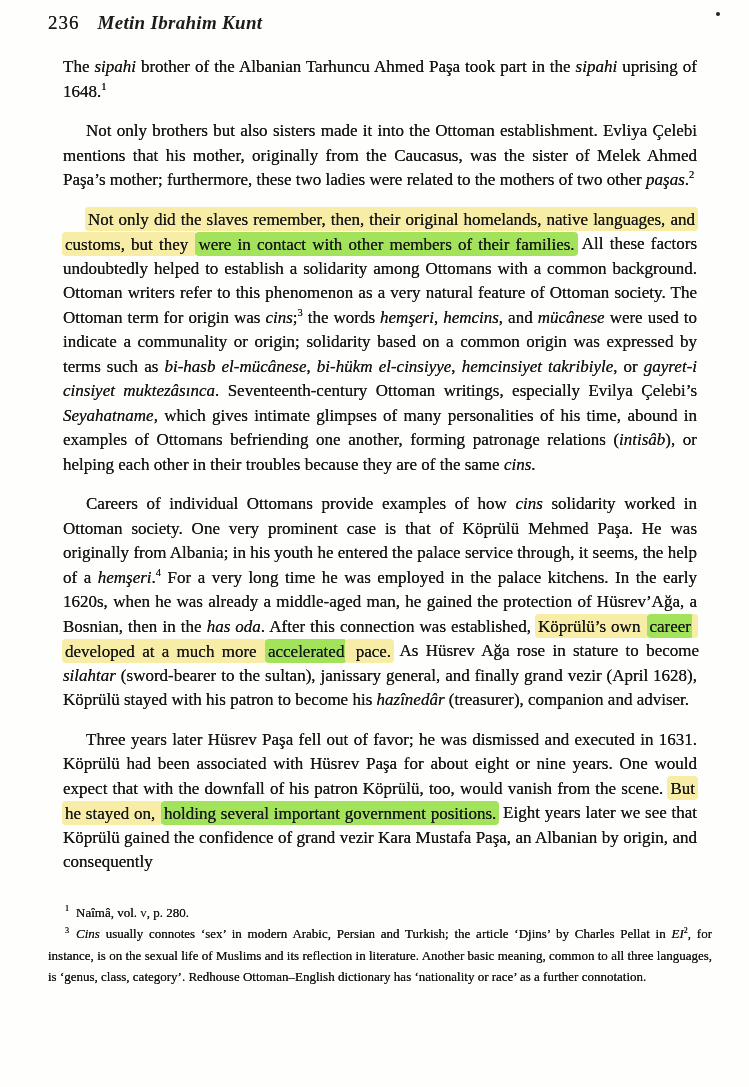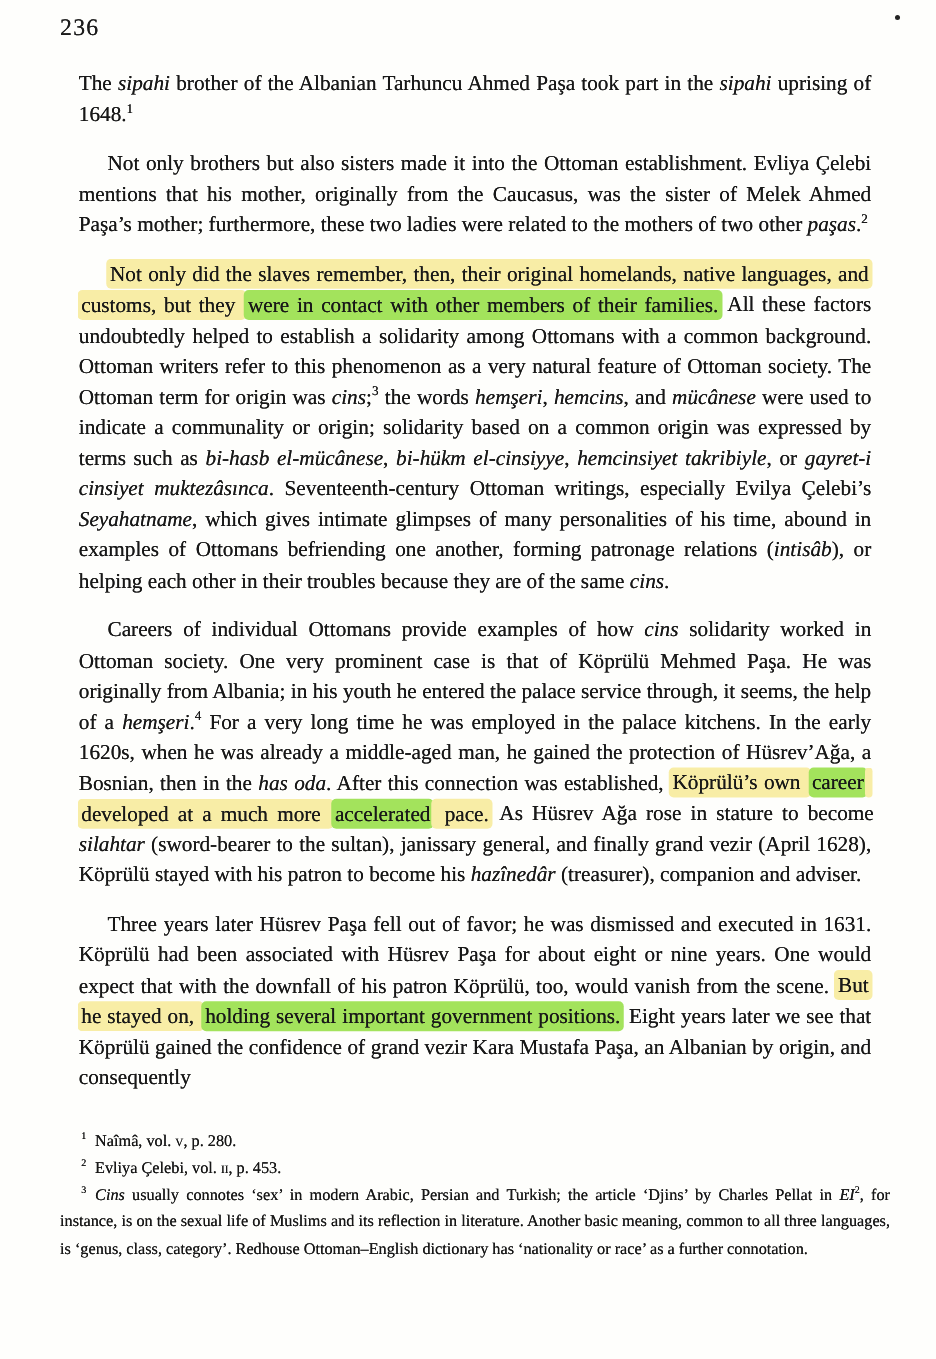--- a/index.html
+++ b/index.html
@@ -81,30 +81,30 @@
     border-radius: 50%;
     background: #232323;
   }
 </style>
 </head>
 <body>
 
 <div class="page">
   <div class="page-header">
     <span class="page-number">236</span>
+    <span class="running-title">Metin Ibrahim Kunt</span>
   </div>
 
   <div class="body-text">
       <p class="para"><span>The </span><span class="it">sipahi</span><span> brother of the Albanian Tarhuncu Ahmed Paşa took part in the </span><span class="it">sipahi</span><span> uprising of 1648.</span><sup>1</sup></p>
       <p class="para ind"><span>Not only brothers but also sisters made it into the Ottoman establishment. Evliya Çelebi mentions that his mother, originally from the Caucasus, was the sister of Melek Ahmed Paşa’s mother; furthermore, these two ladies were related to the mothers of two other </span><span class="it">paşas</span><span>.</span><sup>2</sup></p>
       <p class="para ind"><span class="hl-y">Not only did the slaves remember, then, their original homelands, native languages, and customs, but they </span><span class="hl-g">were in contact with other members of their families.</span><span> All these factors undoubtedly helped to establish a solidarity among Ottomans with a common background. Ottoman writers refer to this phenomenon as a very natural feature of Ottoman society. The Ottoman term for origin was </span><span class="it">cins</span><span>;</span><sup>3</sup><span> the words </span><span class="it">hemşeri</span><span>, </span><span class="it">hemcins</span><span>, and </span><span class="it">mücânese</span><span> were used to indicate a communality or origin; solidarity based on a common origin was expressed by terms such as </span><span class="it">bi-hasb el-mücânese</span><span>, </span><span class="it">bi-hükm el-cinsiyye</span><span>, </span><span class="it">hemcinsiyet takribiyle</span><span>, or </span><span class="it">gayret-i cinsiyet muktezâsınca</span><span>. Seventeenth-century Ottoman writings, especially Evilya Çelebi’s </span><span class="it">Seyahatname</span><span>, which gives intimate glimpses of many personalities of his time, abound in examples of Ottomans befriending one another, forming patronage relations (</span><span class="it">intisâb</span><span>), or helping each other in their troubles because they are of the same </span><span class="it">cins</span><span>.</span></p>
       <p class="para ind"><span>Careers of individual Ottomans provide examples of how </span><span class="it">cins</span><span> solidarity worked in Ottoman society. One very prominent case is that of Köprülü Mehmed Paşa. He was originally from Albania; in his youth he entered the palace service through, it seems, the help of a </span><span class="it">hemşeri</span><span>.</span><sup>4</sup><span> For a very long time he was employed in the palace kitchens. In the early 1620s, when he was already a middle-aged man, he gained the protection of Hüsrev’Ağa, a Bosnian, then in the </span><span class="it">has oda</span><span>. After this connection was established, </span><span class="hl-y">Köprülü’s own </span><span class="hl-g">career</span><span class="hl-y"> developed at a much more </span><span class="hl-g">accelerated</span><span class="hl-y"> pace.</span><span> As Hüsrev Ağa rose in stature to become </span><span class="it">silahtar</span><span> (sword-bearer to the sultan), janissary general, and finally grand vezir (April 1628), Köprülü stayed with his patron to become his </span><span class="it">hazînedâr</span><span> (treasurer), companion and adviser.</span></p>
       <p class="para ind"><span>Three years later Hüsrev Paşa fell out of favor; he was dismissed and executed in 1631. Köprülü had been associated with Hüsrev Paşa for about eight or nine years. One would expect that with the downfall of his patron Köprülü, too, would vanish from the scene. </span><span class="hl-y">But he stayed on, </span><span class="hl-g">holding several important government positions.</span><span> Eight years later we see that Köprülü gained the confidence of grand vezir Kara Mustafa Paşa, an Albanian by origin, and consequently</span></p>
     </div>
 
   <div class="footnotes">
       <p class="fn"><sup class="fn-marker">1</sup><span>Naîmâ, vol. </span><span class="sc">v</span><span>, p. 280.</span></p>
-      <p class="fn"><sup class="fn-marker">2</sup><span>Evliya Çelebi, vol. </span><span class="sc">ii</span><span>, p. 453.</span></p>
       <p class="fn"><sup class="fn-marker">3</sup><span class="it">Cins</span><span> usually connotes ‘sex’ in modern Arabic, Persian and Turkish; the article ‘Djins’ by Charles Pellat in </span><span class="it">EI</span><sup>2</sup><span>, for instance, is on the sexual life of Muslims and its reflection in literature. Another basic meaning, common to all three languages, is ‘genus, class, category’. Redhouse Ottoman–English dictionary has ‘nationality or race’ as a further connotation.</span></p>
     </div>
 
   <div class="scan-speck"></div>
 </div>
 
 </body></html>

